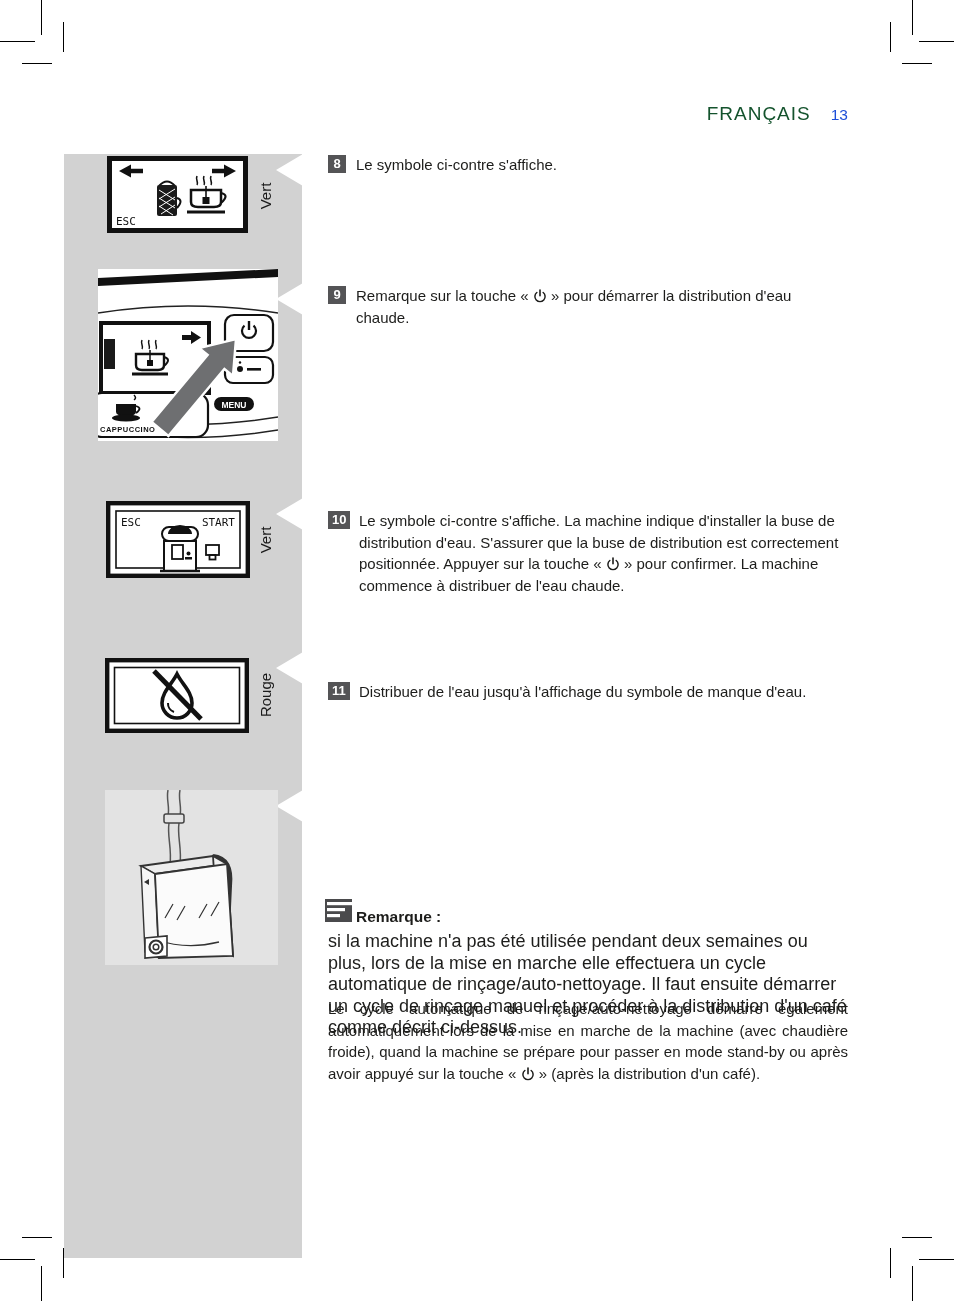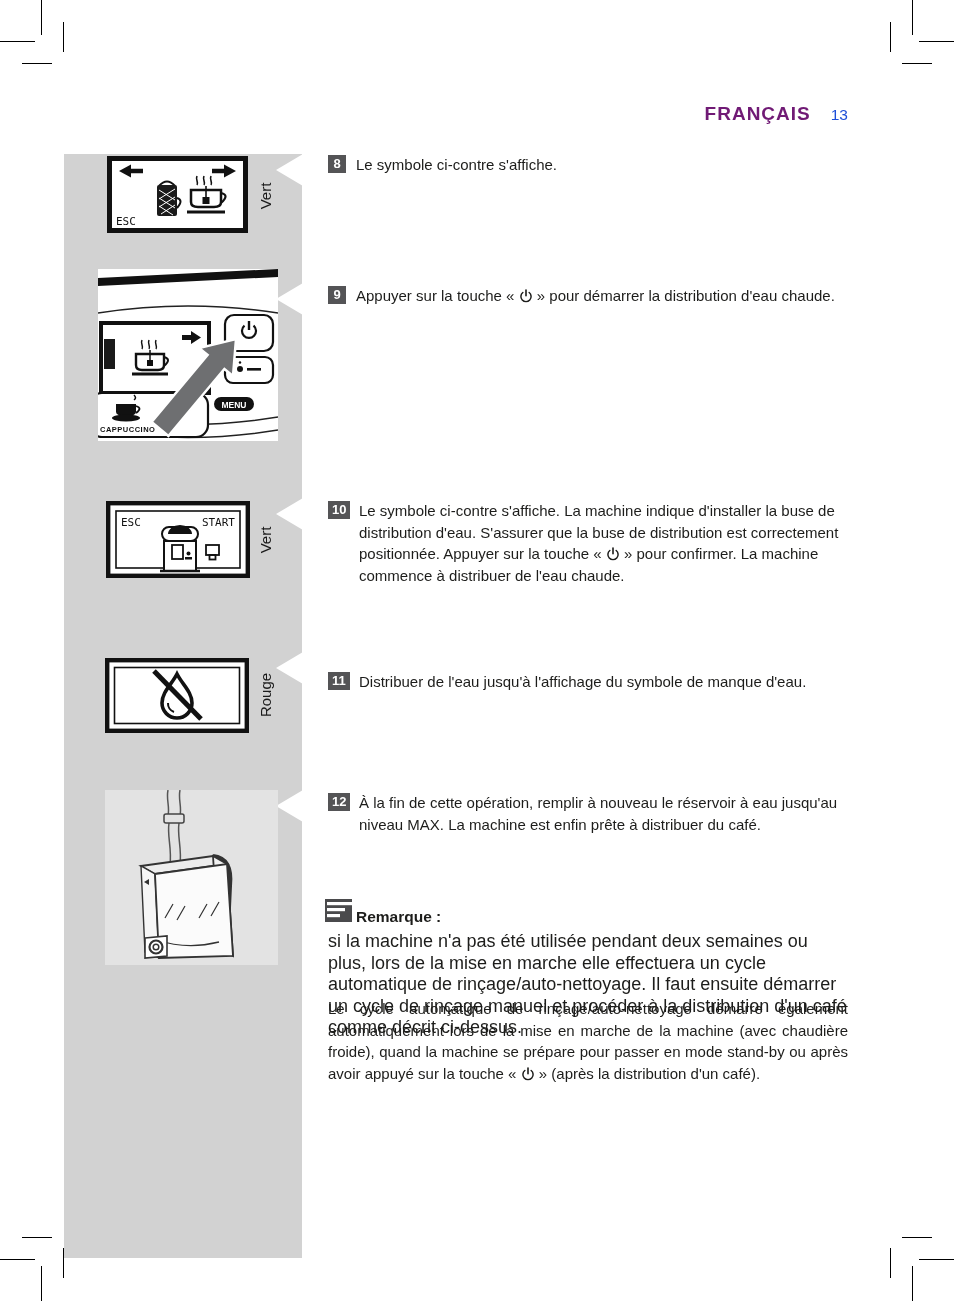--- a/index.html
+++ b/index.html
@@ -10,26 +10,26 @@
   #graycol{position:absolute;left:64px;top:154px;width:238px;height:1104px;background:#d2d2d2;}
   .wedge{position:absolute;left:276px;width:0;height:0;
          border-top:16px solid transparent;border-bottom:16px solid transparent;
          border-right:27px solid #fff;}
   .side-label{position:absolute;width:60px;height:16px;text-align:center;
         font-size:15px;color:#1a1a1a;transform:rotate(-90deg);white-space:nowrap;}
   .img-abs{position:absolute;}
   
   #hdr{position:absolute;left:328px;top:103px;width:520px;display:flex;
        justify-content:flex-end;align-items:baseline;gap:20px;}
-  #hdr .lang{font-size:19px;font-weight:bold;color:#701a75;letter-spacing:1px;}
+  #hdr .lang{font-size:19px;font-weight:normal;color:#14532d;letter-spacing:1px;}
   #hdr .pnum{font-size:15.5px;color:#1d4ed8;}
   
   .step{position:absolute;left:328px;width:520px;padding-left:28px;box-sizing:border-box;
         font-size:15px;line-height:21.5px;}
-  .step.wide{padding-left:31px;}
+  .step.wide{padding-left:31px;margin-top:10px;}
   .badge{position:absolute;left:0;top:1px;min-width:10px;height:18px;padding:0 4px;
          background:#545456;color:#fff;font-size:13px;font-weight:bold;
          display:inline-flex;align-items:center;justify-content:center;}
   .pwr{display:inline-block;width:14px;height:14px;vertical-align:-2px;}
   .pwr svg{display:block;width:14px;height:14px;}
   
   #note-head{position:absolute;left:325px;top:897px;display:flex;align-items:flex-end;gap:0;}
   #note-title{font-size:15.5px;font-weight:bold;}
   #note-body{position:absolute;left:328px;top:931px;width:520px;font-size:18px;line-height:21.5px;}
   #closing{position:absolute;left:328px;top:998px;width:520px;font-size:15px;
@@ -202,43 +202,39 @@
     </svg>
   </div>
 
   <div class="step" style="top:154px;">
     <span class="badge">8</span>
     <span>Le symbole ci-contre s'affiche.</span>
   </div>
 
   <div class="step" style="top:285px;">
     <span class="badge">9</span>
-    <span>Appuyer sur la touche « </span><span class="pwr"><svg viewBox="0 0 20 20">
+    <span>Remarque sur la touche « </span><span class="pwr"><svg viewBox="0 0 20 20">
           <path d="M5.5,5 A7.3,7.3 0 1 0 14.5,5" fill="none" stroke="#1d1d1b" stroke-width="2.1" stroke-linecap="round"></path>
           <line x1="10" y1="1.5" x2="10" y2="9.5" stroke="#1d1d1b" stroke-width="2.3" stroke-linecap="round"></line>
         </svg></span><span> » pour démarrer la distribution d'eau chaude.</span>
   </div>
 
   <div class="step wide" style="top:500px;">
     <span class="badge">10</span>
     <span>Le symbole ci-contre s'affiche. La machine indique d'installer la buse de distribution d'eau. S'assurer que la buse de distribution est correctement positionnée. Appuyer sur la touche « </span><span class="pwr"><svg viewBox="0 0 20 20">
           <path d="M5.5,5 A7.3,7.3 0 1 0 14.5,5" fill="none" stroke="#1d1d1b" stroke-width="2.1" stroke-linecap="round"></path>
           <line x1="10" y1="1.5" x2="10" y2="9.5" stroke="#1d1d1b" stroke-width="2.3" stroke-linecap="round"></line>
         </svg></span><span> » pour confirmer. La machine commence à distribuer de l'eau chaude.</span>
   </div>
 
   <div class="step wide" style="top:671px;">
     <span class="badge">11</span>
     <span>Distribuer de l'eau jusqu'à l'affichage du symbole de manque d'eau.</span>
   </div>
 
-  <div class="step wide" style="top:792px;">
-    <span class="badge">12</span>
-    <span>À la fin de cette opération, remplir à nouveau le réservoir à eau jusqu'au niveau MAX. La machine est enfin prête à distribuer du café.</span>
-  </div>
 
   <div id="note-head">
     <span>
       <svg width="31" height="25" viewBox="0 0 31 25">
         <rect x="0" y="2" width="27" height="23" fill="#4a4a4c"></rect>
         <rect x="2" y="5" width="29" height="3.2" fill="#fff"></rect>
         <rect x="2" y="11" width="18" height="3.2" fill="#fff"></rect>
         <rect x="2" y="17" width="13" height="3.2" fill="#fff"></rect>
       </svg>
     </span>

